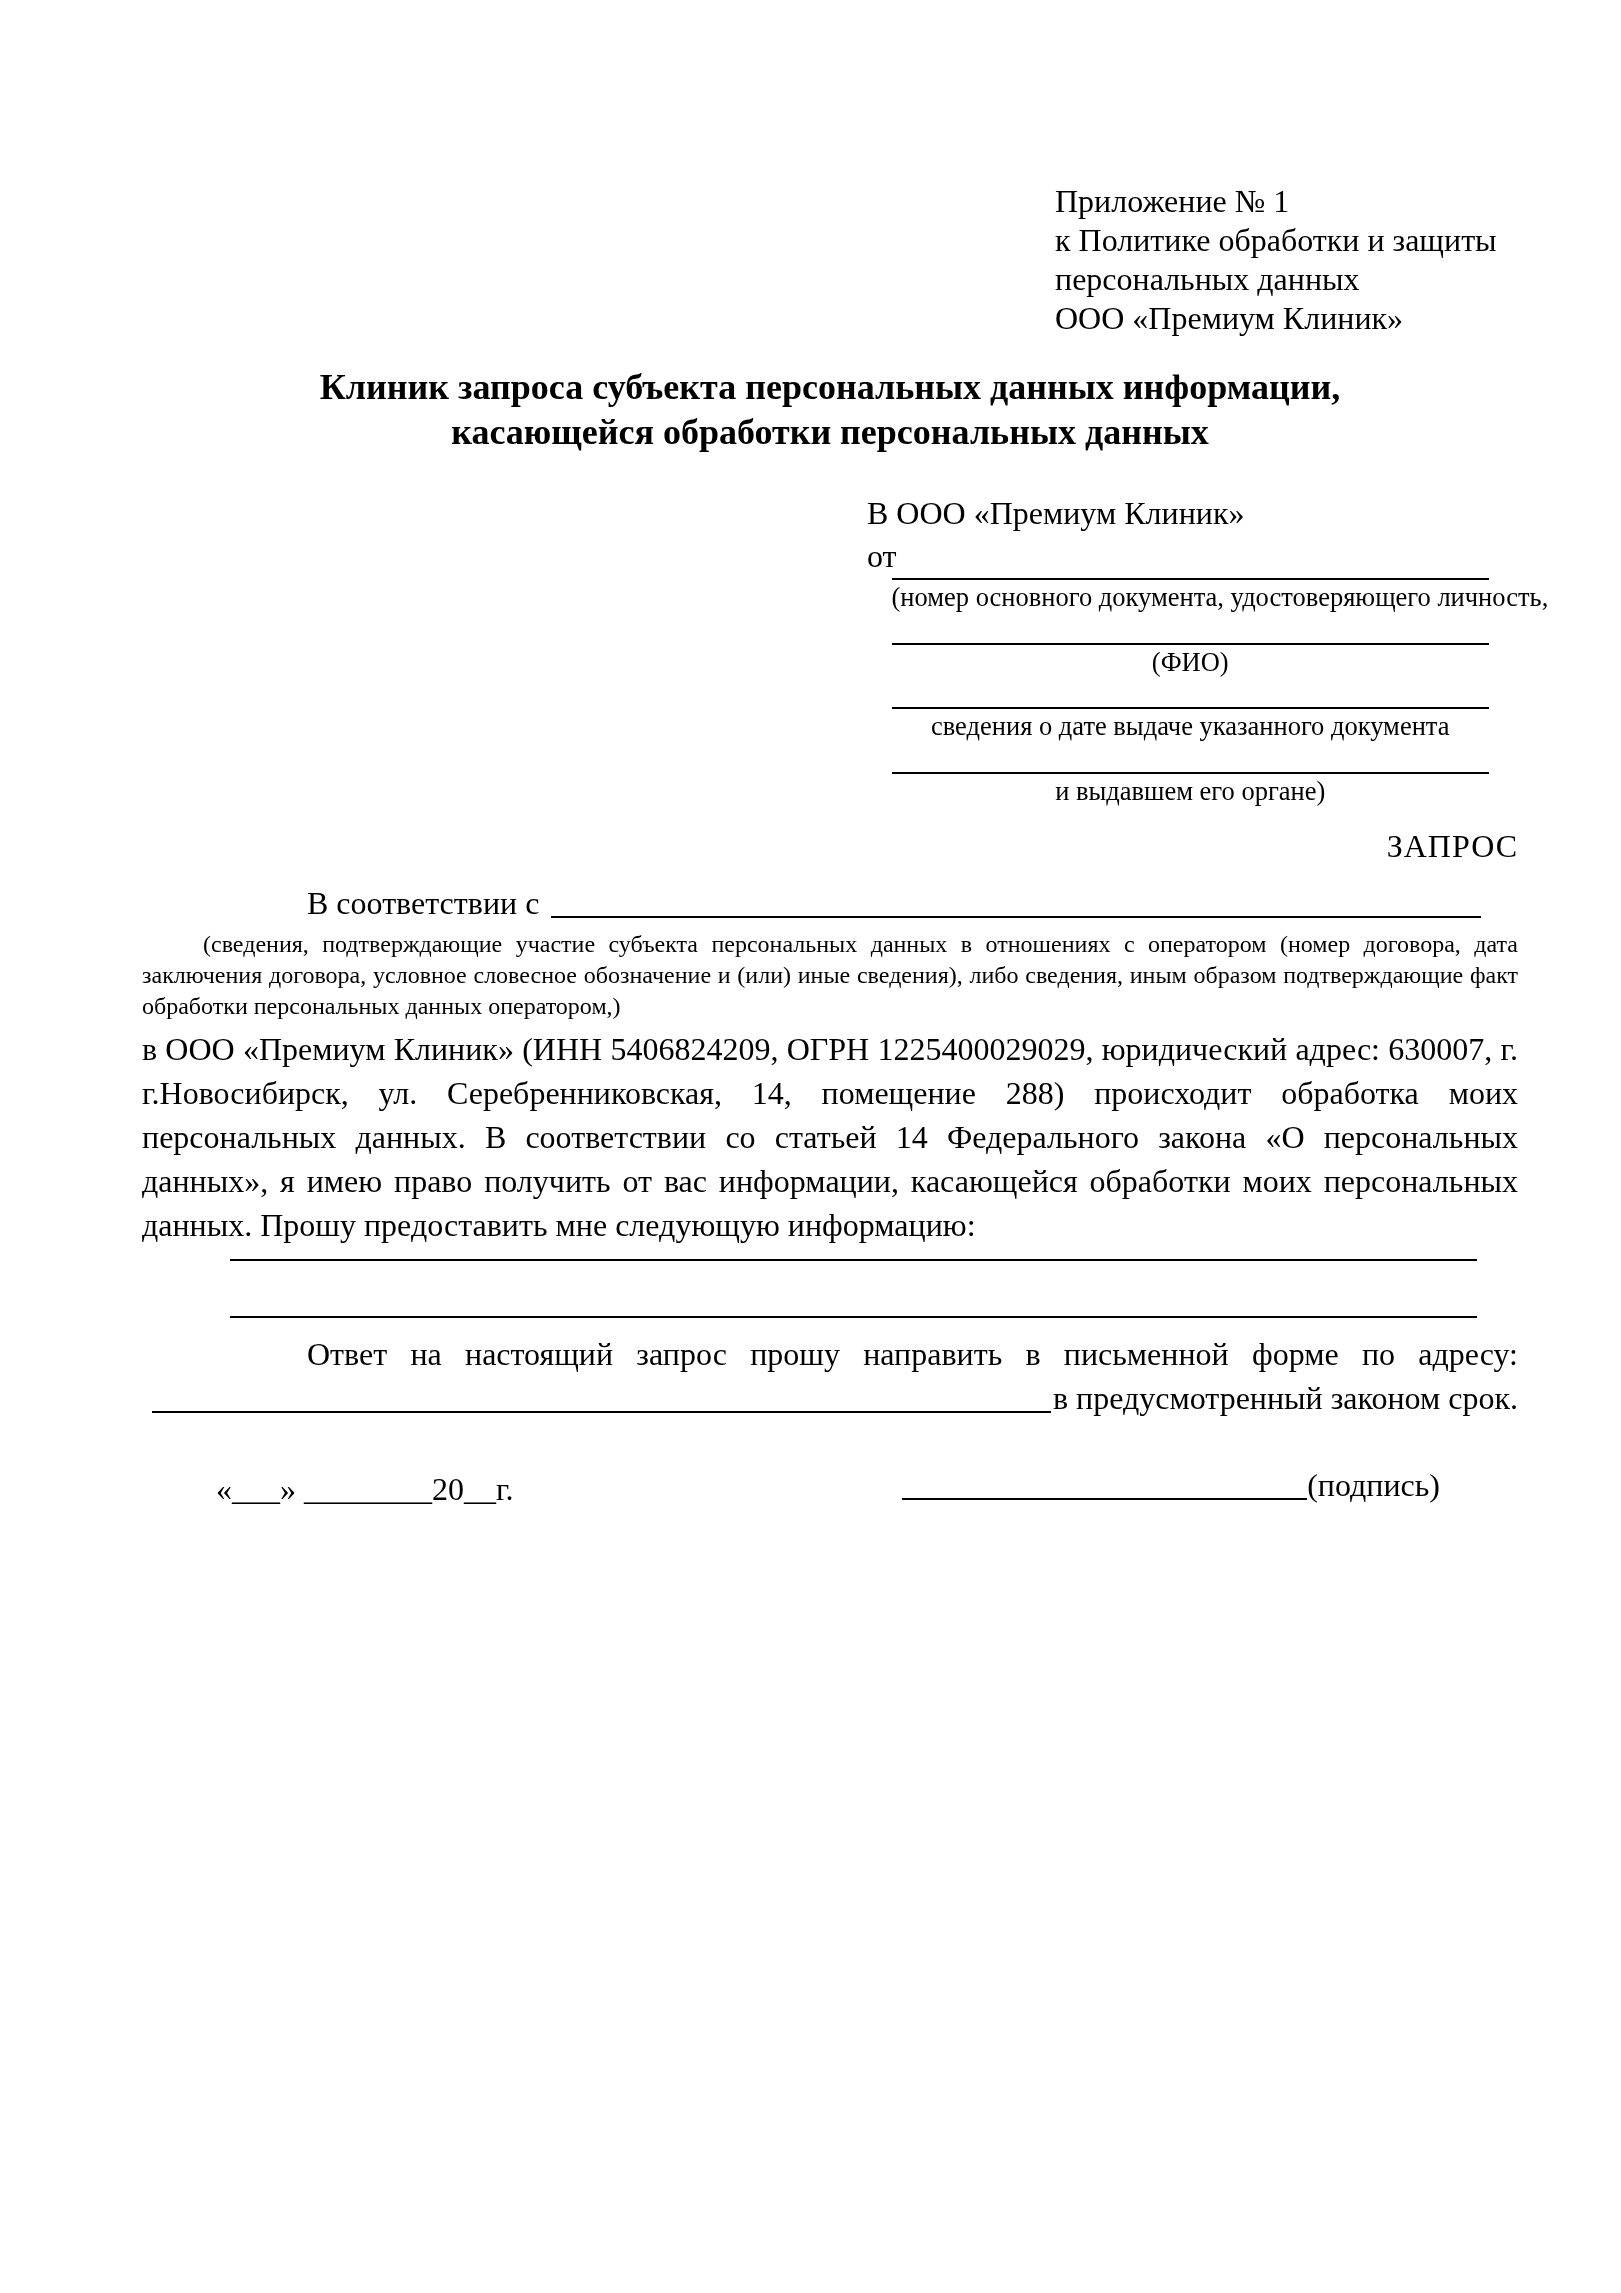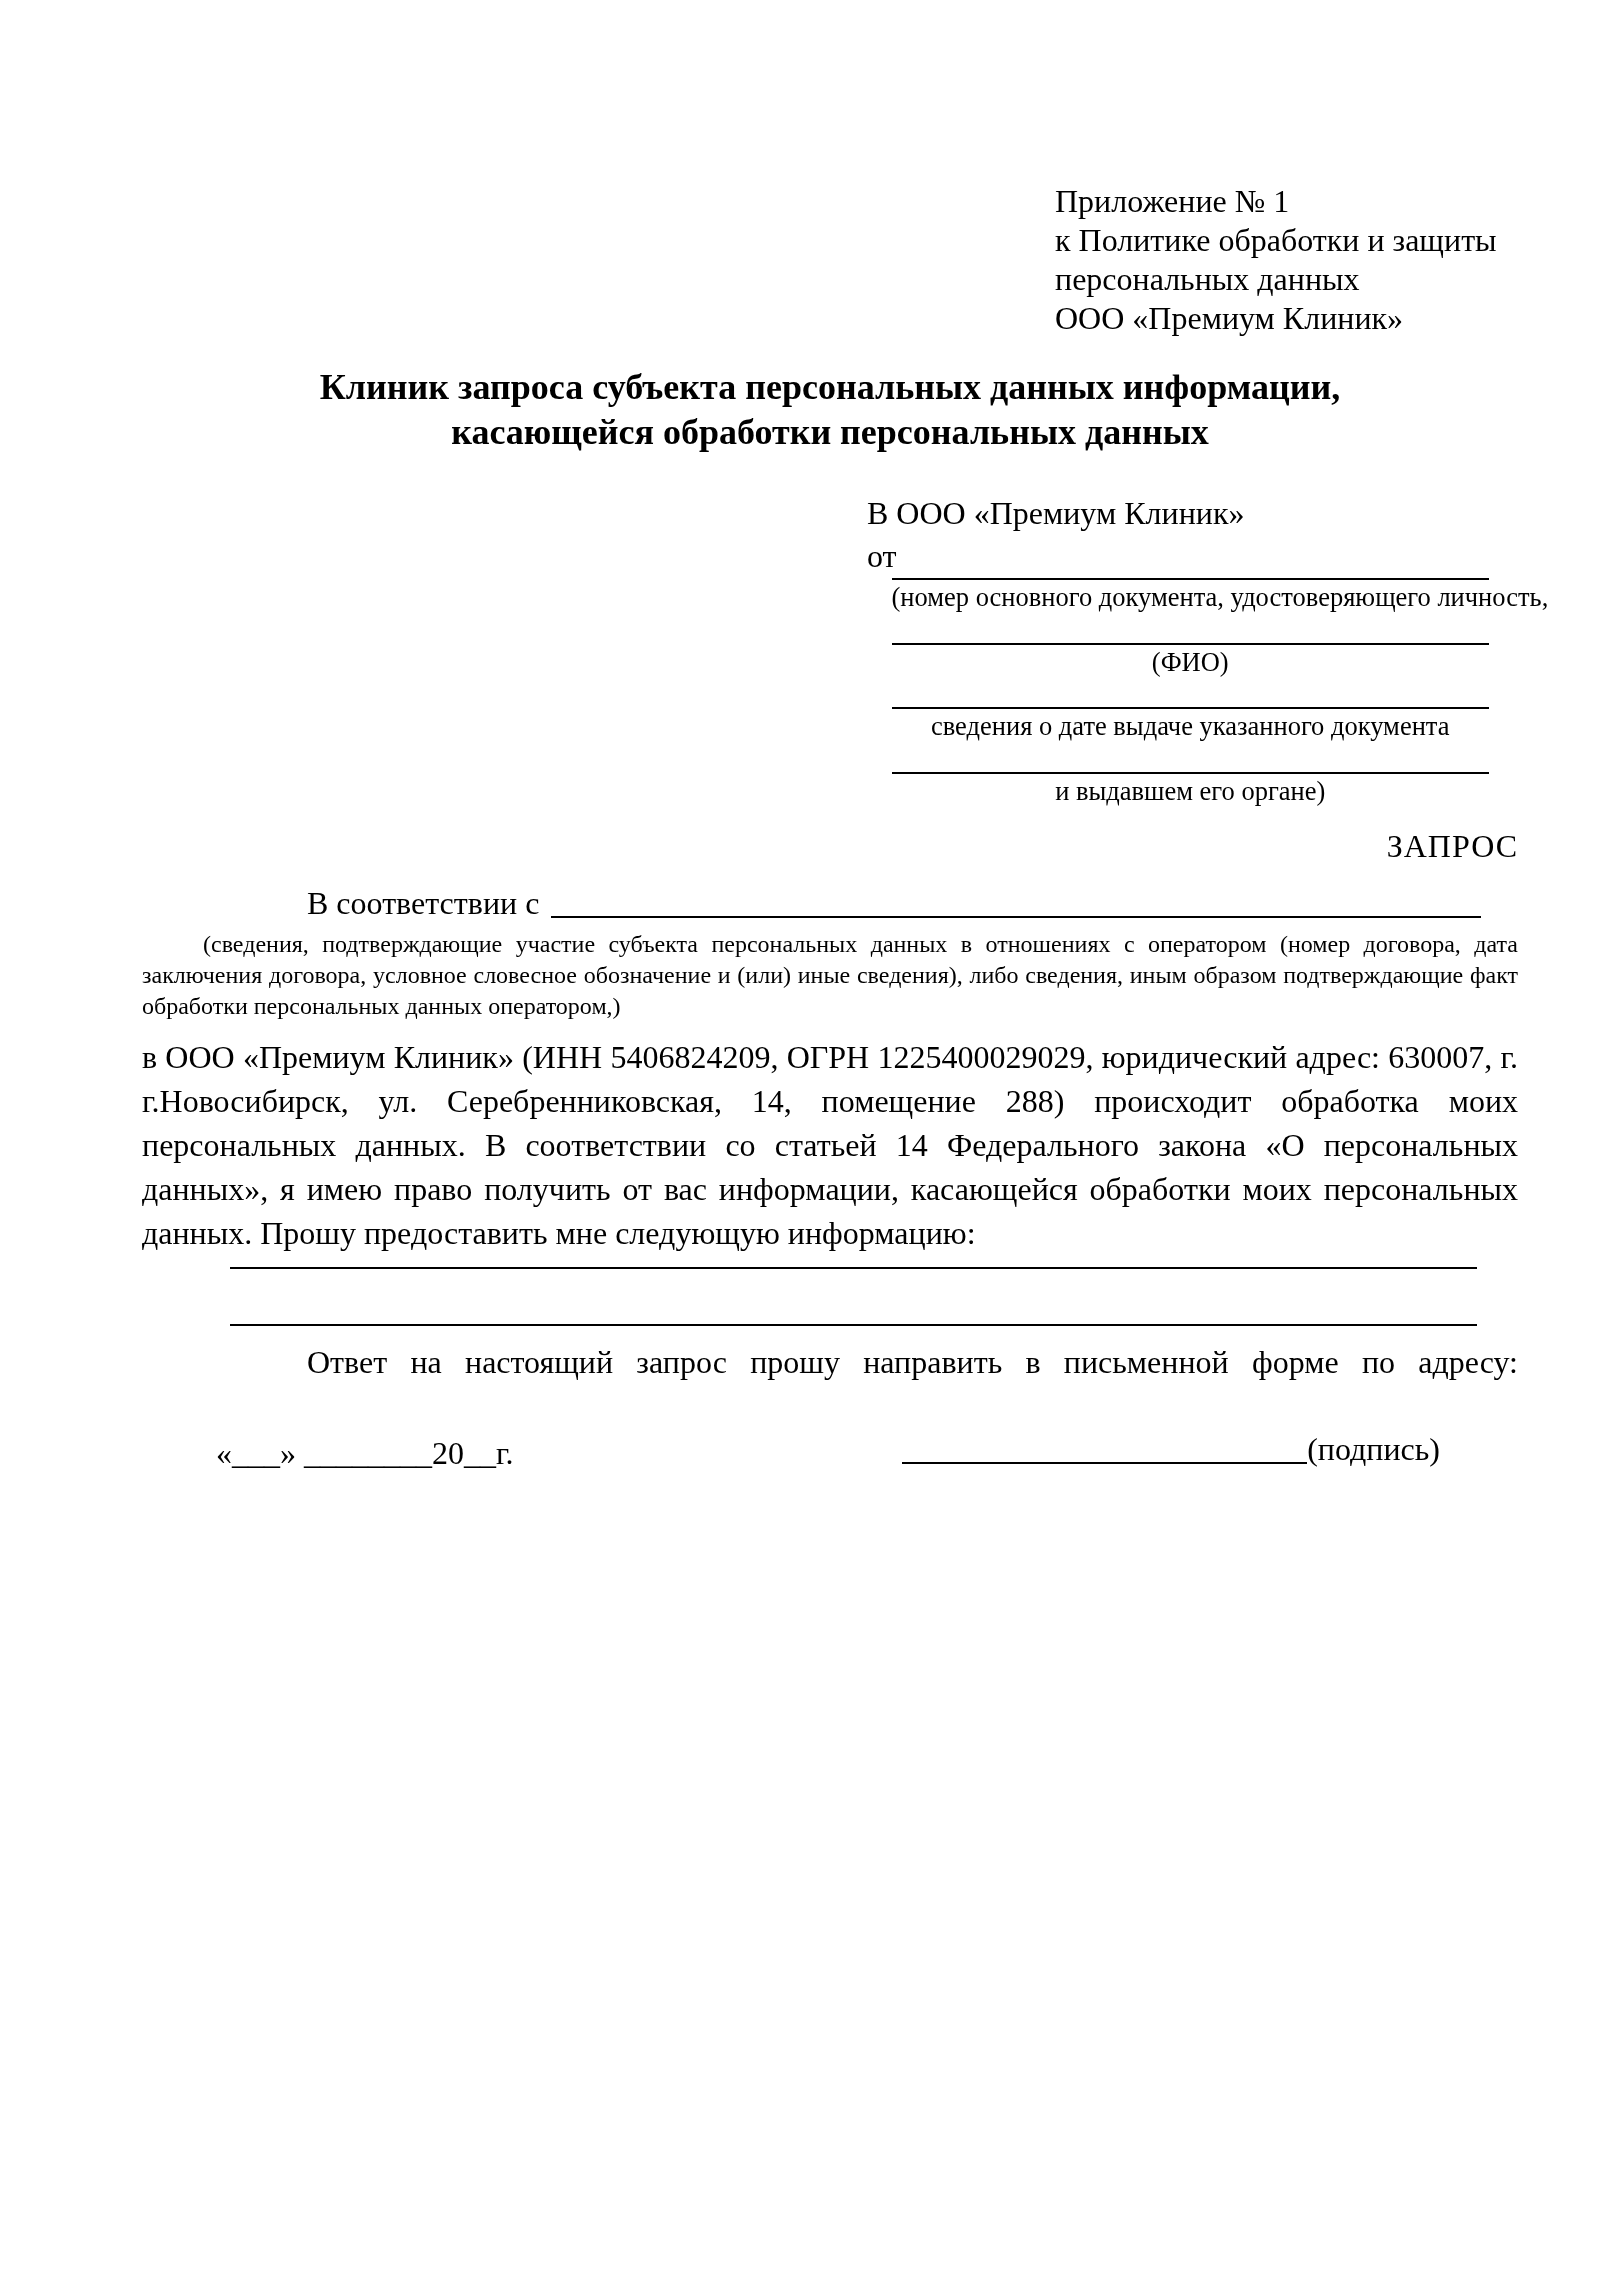--- a/index.html
+++ b/index.html
@@ -90,21 +90,21 @@
 
   .note {
     margin-top: 3.9px;
     font-size: 24px;
     line-height: 31px;
     text-align: justify;
     text-indent: 61px;
   }
 
   .body-par {
-    margin-top: 13px;
+    margin-top: 5px;
     line-height: 44px;
     text-align: justify;
   }
 
   .blank-line {
     border-bottom: 2.9px solid #000;
     margin-left: 88px;
     margin-right: 41px;
   }
   .blank-line.first { height: 11.8px; }
@@ -202,20 +202,24 @@
 
   <div class="note">(сведения, подтверждающие участие субъекта персональных данных в отношениях с оператором (номер договора, дата заключения договора, условное словесное обозначение и (или) иные сведения), либо сведения, иным образом подтверждающие факт обработки персональных данных оператором,)</div>
 
   <div class="body-par">в ООО «Премиум Клиник» (ИНН 5406824209, ОГРН 1225400029029, юридический адрес: 630007, г. г.Новосибирск, ул. Серебренниковская, 14, помещение 288) происходит обработка моих персональных данных. В соответствии со статьей 14 Федерального закона «О персональных данных», я имею право получить от вас информации, касающейся обработки моих персональных данных. Прошу предоставить мне следующую информацию:</div>
 
   <div class="blank-line first"></div>
   <div class="blank-line second"></div>
 
   <div class="reply-par">Ответ на настоящий запрос прошу направить в письменной форме по адресу:</div>
 
+  <div class="tail-row">
+    <span class="tail-line"></span>
+    <span class="tail-text">в предусмотренный законом срок.</span>
+  </div>
 
   <div class="sig-row">
     <span class="sig-date">«___» ________20__г.</span>
     <span class="sig-right">
       <span class="sig-line"></span>
       <span class="sig-caption">(подпись)</span>
     </span>
   </div>
 
 </div>

